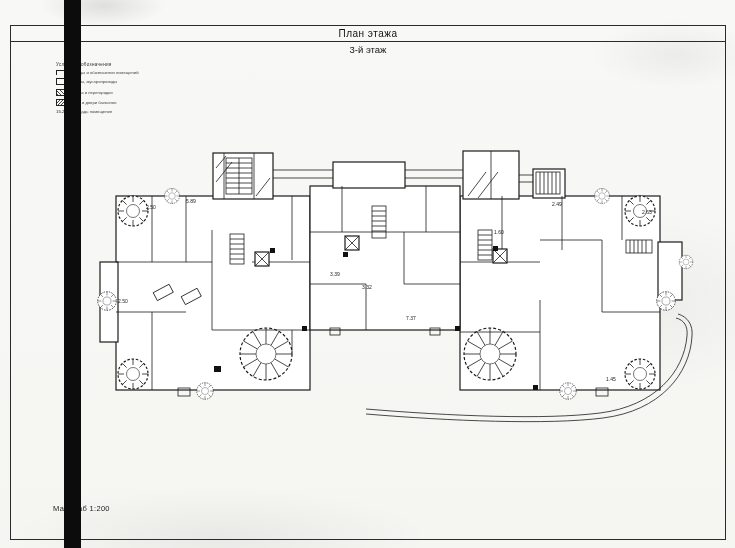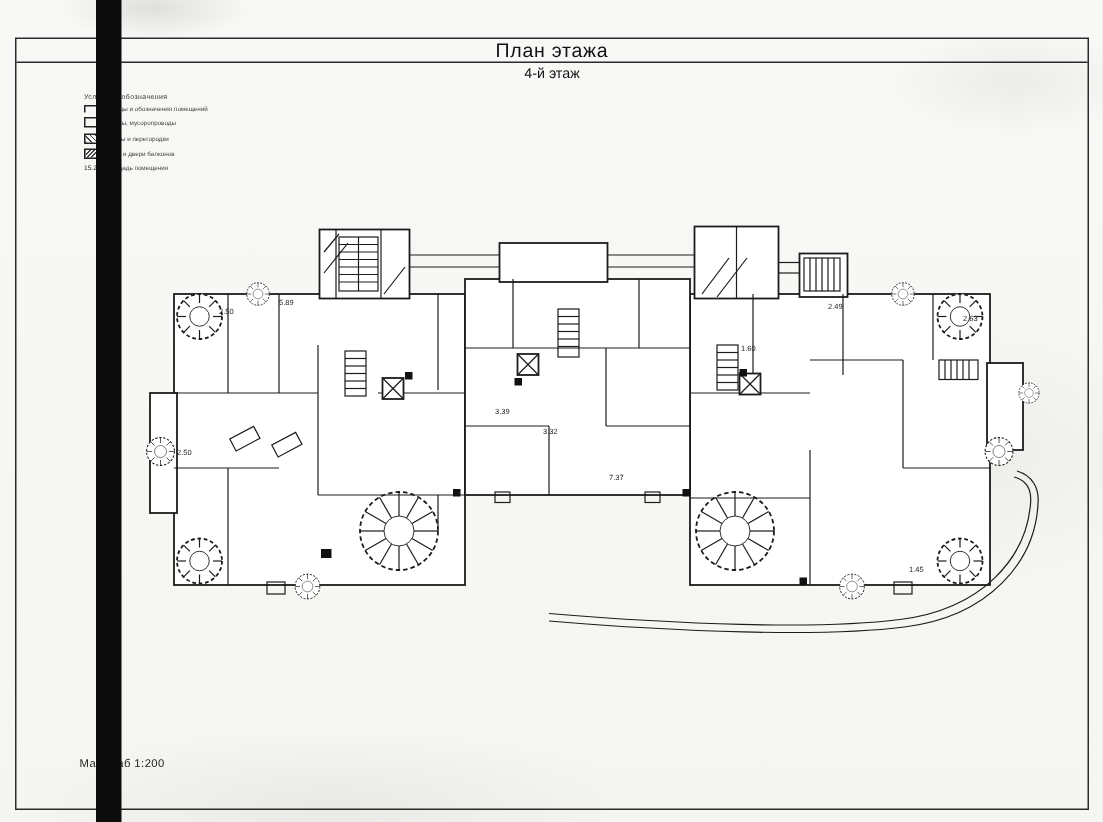--- a/index.html
+++ b/index.html
@@ -14,21 +14,21 @@
       linear-gradient(#f8f8f6,#f5f5f2);
   }
   .doc-frame{
     position:absolute;left:10px;top:25px;width:714px;height:513px;
     border:1.5px solid #2b2b2b;background:transparent;
   }
   .title-band{
     position:absolute;left:0;top:0;width:100%;height:15px;
     border-bottom:1.2px solid #2b2b2b;display:flex;align-items:center;justify-content:center;
   }
-  .doc-title{font-size:13px;letter-spacing:0.5px;color:#111;}
+  .doc-title{font-size:10px;letter-spacing:0.5px;color:#111;}
   .doc-subtitle{
     position:absolute;left:0;top:18px;width:100%;text-align:center;
     font-size:9.5px;color:#111;
   }
   .legend{position:absolute;left:45px;top:36px;width:140px;}
   .legend-heading{font-size:4.6px;color:#333;letter-spacing:0.3px;margin-bottom:2px;}
   .legend-row{display:flex;align-items:center;gap:4px;margin:3.2px 0;}
   .lg-sym{width:11px;height:5px;flex:0 0 auto;}
   .sym-bracket{width:8px;height:4px;border-left:1px solid #222;border-top:1px solid #222;}
   .sym-box{width:9px;height:5px;border:0.8px solid #222;}
@@ -254,21 +254,21 @@
     <g>
       <path d="M366,409 C450,416 545,420 600,413 C655,406 684,372 687,336 C688,326 684,320 676,318" stroke-width="1"></path>
       <path d="M366,414 C450,421 548,425 603,418 C660,411 690,374 692,336 C693,325 688,317 678,314" stroke-width="1"></path>
     </g>
   </svg>
 
   <div class="doc-frame">
     <div class="title-band">
       <span class="doc-title">План этажа</span>
     </div>
-    <div class="doc-subtitle">4-й этаж</div>
+    <div class="doc-subtitle">3-й этаж</div>
 
     <div class="legend">
       <div class="legend-heading">Условные обозначения</div>
       <div class="legend-row">
         <span class="lg-sym sym-bracket"></span>
         <span class="lg-text">границы и обозначения помещений</span>
       </div>
       <div class="legend-row">
         <span class="lg-sym sym-box"></span>
         <span class="lg-text">лифты, мусоропроводы</span>

